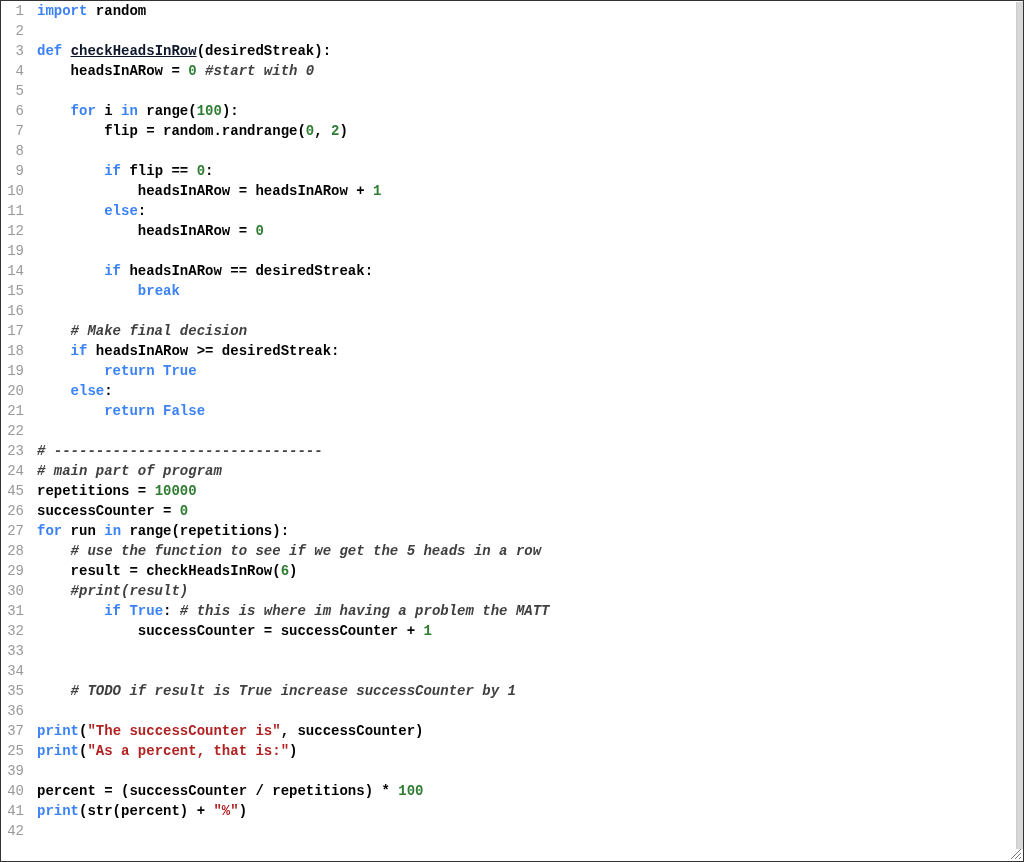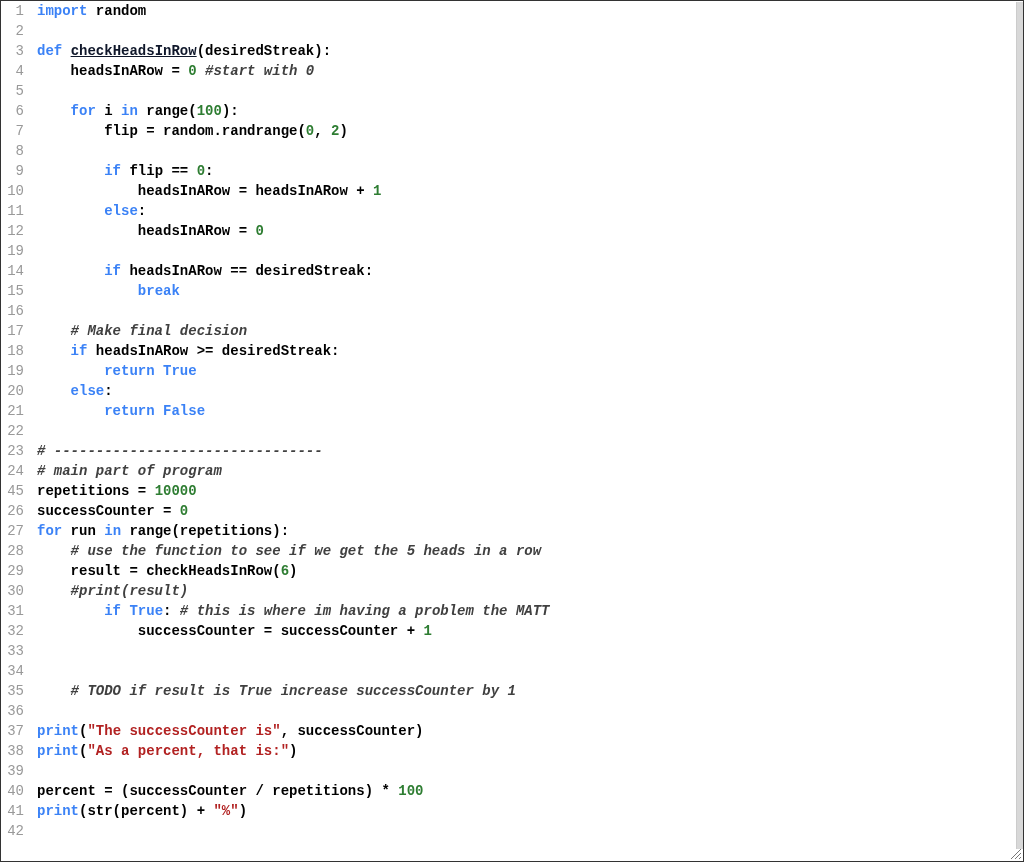--- a/index.html
+++ b/index.html
@@ -96,21 +96,21 @@
     <div class="line">28</div>
     <div class="line">29</div>
     <div class="line">30</div>
     <div class="line">31</div>
     <div class="line">32</div>
     <div class="line">33</div>
     <div class="line">34</div>
     <div class="line">35</div>
     <div class="line">36</div>
     <div class="line">37</div>
-    <div class="line">38</div>
+    <div class="line">25</div>
     <div class="line">39</div>
     <div class="line">40</div>
     <div class="line">41</div>
     <div class="line">42</div>
   </div>
 <div class="code"><div class="line"><span class="kw">import</span><span> random</span></div><div class="line"></div><div class="line"><span class="kw">def</span><span> </span><span class="fndef">checkHeadsInRow</span><span>(desiredStreak):</span></div><div class="line"><span>    headsInARow = </span><span class="num">0</span><span> </span><span class="cm">#start with 0</span></div><div class="line"></div><div class="line"><span>    </span><span class="kw">for</span><span> i </span><span class="kw">in</span><span> range(</span><span class="num">100</span><span>):</span></div><div class="line"><span>        flip = random.randrange(</span><span class="num">0</span><span>, </span><span class="num">2</span><span>)</span></div><div class="line"></div><div class="line"><span>        </span><span class="kw">if</span><span> flip == </span><span class="num">0</span><span>:</span></div><div class="line"><span>            headsInARow = headsInARow + </span><span class="num">1</span></div><div class="line"><span>        </span><span class="kw">else</span><span>:</span></div><div class="line"><span>            headsInARow = </span><span class="num">0</span></div><div class="line"></div><div class="line"><span>        </span><span class="kw">if</span><span> headsInARow == desiredStreak:</span></div><div class="line"><span>            </span><span class="kw">break</span></div><div class="line"></div><div class="line"><span>    </span><span class="cm"># Make final decision</span></div><div class="line"><span>    </span><span class="kw">if</span><span> headsInARow &gt;= desiredStreak:</span></div><div class="line"><span>        </span><span class="kw">return</span><span> </span><span class="kw">True</span></div><div class="line"><span>    </span><span class="kw">else</span><span>:</span></div><div class="line"><span>        </span><span class="kw">return</span><span> </span><span class="kw">False</span></div><div class="line"></div><div class="line"><span class="cm"># --------------------------------</span></div><div class="line"><span class="cm"># main part of program</span></div><div class="line"><span>repetitions = </span><span class="num">10000</span></div><div class="line"><span>successCounter = </span><span class="num">0</span></div><div class="line"><span class="kw">for</span><span> run </span><span class="kw">in</span><span> range(repetitions):</span></div><div class="line"><span>    </span><span class="cm"># use the function to see if we get the 5 heads in a row</span></div><div class="line"><span>    result = checkHeadsInRow(</span><span class="num">6</span><span>)</span></div><div class="line"><span>    </span><span class="cm">#print(result)</span></div><div class="line"><span>        </span><span class="kw">if</span><span> </span><span class="kw">True</span><span>: </span><span class="cm"># this is where im having a problem the MATT</span></div><div class="line"><span>            successCounter = successCounter + </span><span class="num">1</span></div><div class="line"></div><div class="line"></div><div class="line"><span>    </span><span class="cm"># TODO if result is True increase successCounter by 1</span></div><div class="line"></div><div class="line"><span class="kw">print</span><span>(</span><span class="str">"The successCounter is"</span><span>, successCounter)</span></div><div class="line"><span class="kw">print</span><span>(</span><span class="str">"As a percent, that is:"</span><span>)</span></div><div class="line"></div><div class="line"><span>percent = (successCounter / repetitions) * </span><span class="num">100</span></div><div class="line"><span class="kw">print</span><span>(str(percent) + </span><span class="str">"%"</span><span>)</span></div><div class="line"></div></div>
 <div class="scrollbar"></div>
 <div class="resize">
   <svg width="10" height="10" viewBox="0 0 10 10">
     <line x1="0" y1="10" x2="10" y2="0" stroke="#777" stroke-width="1"></line>

